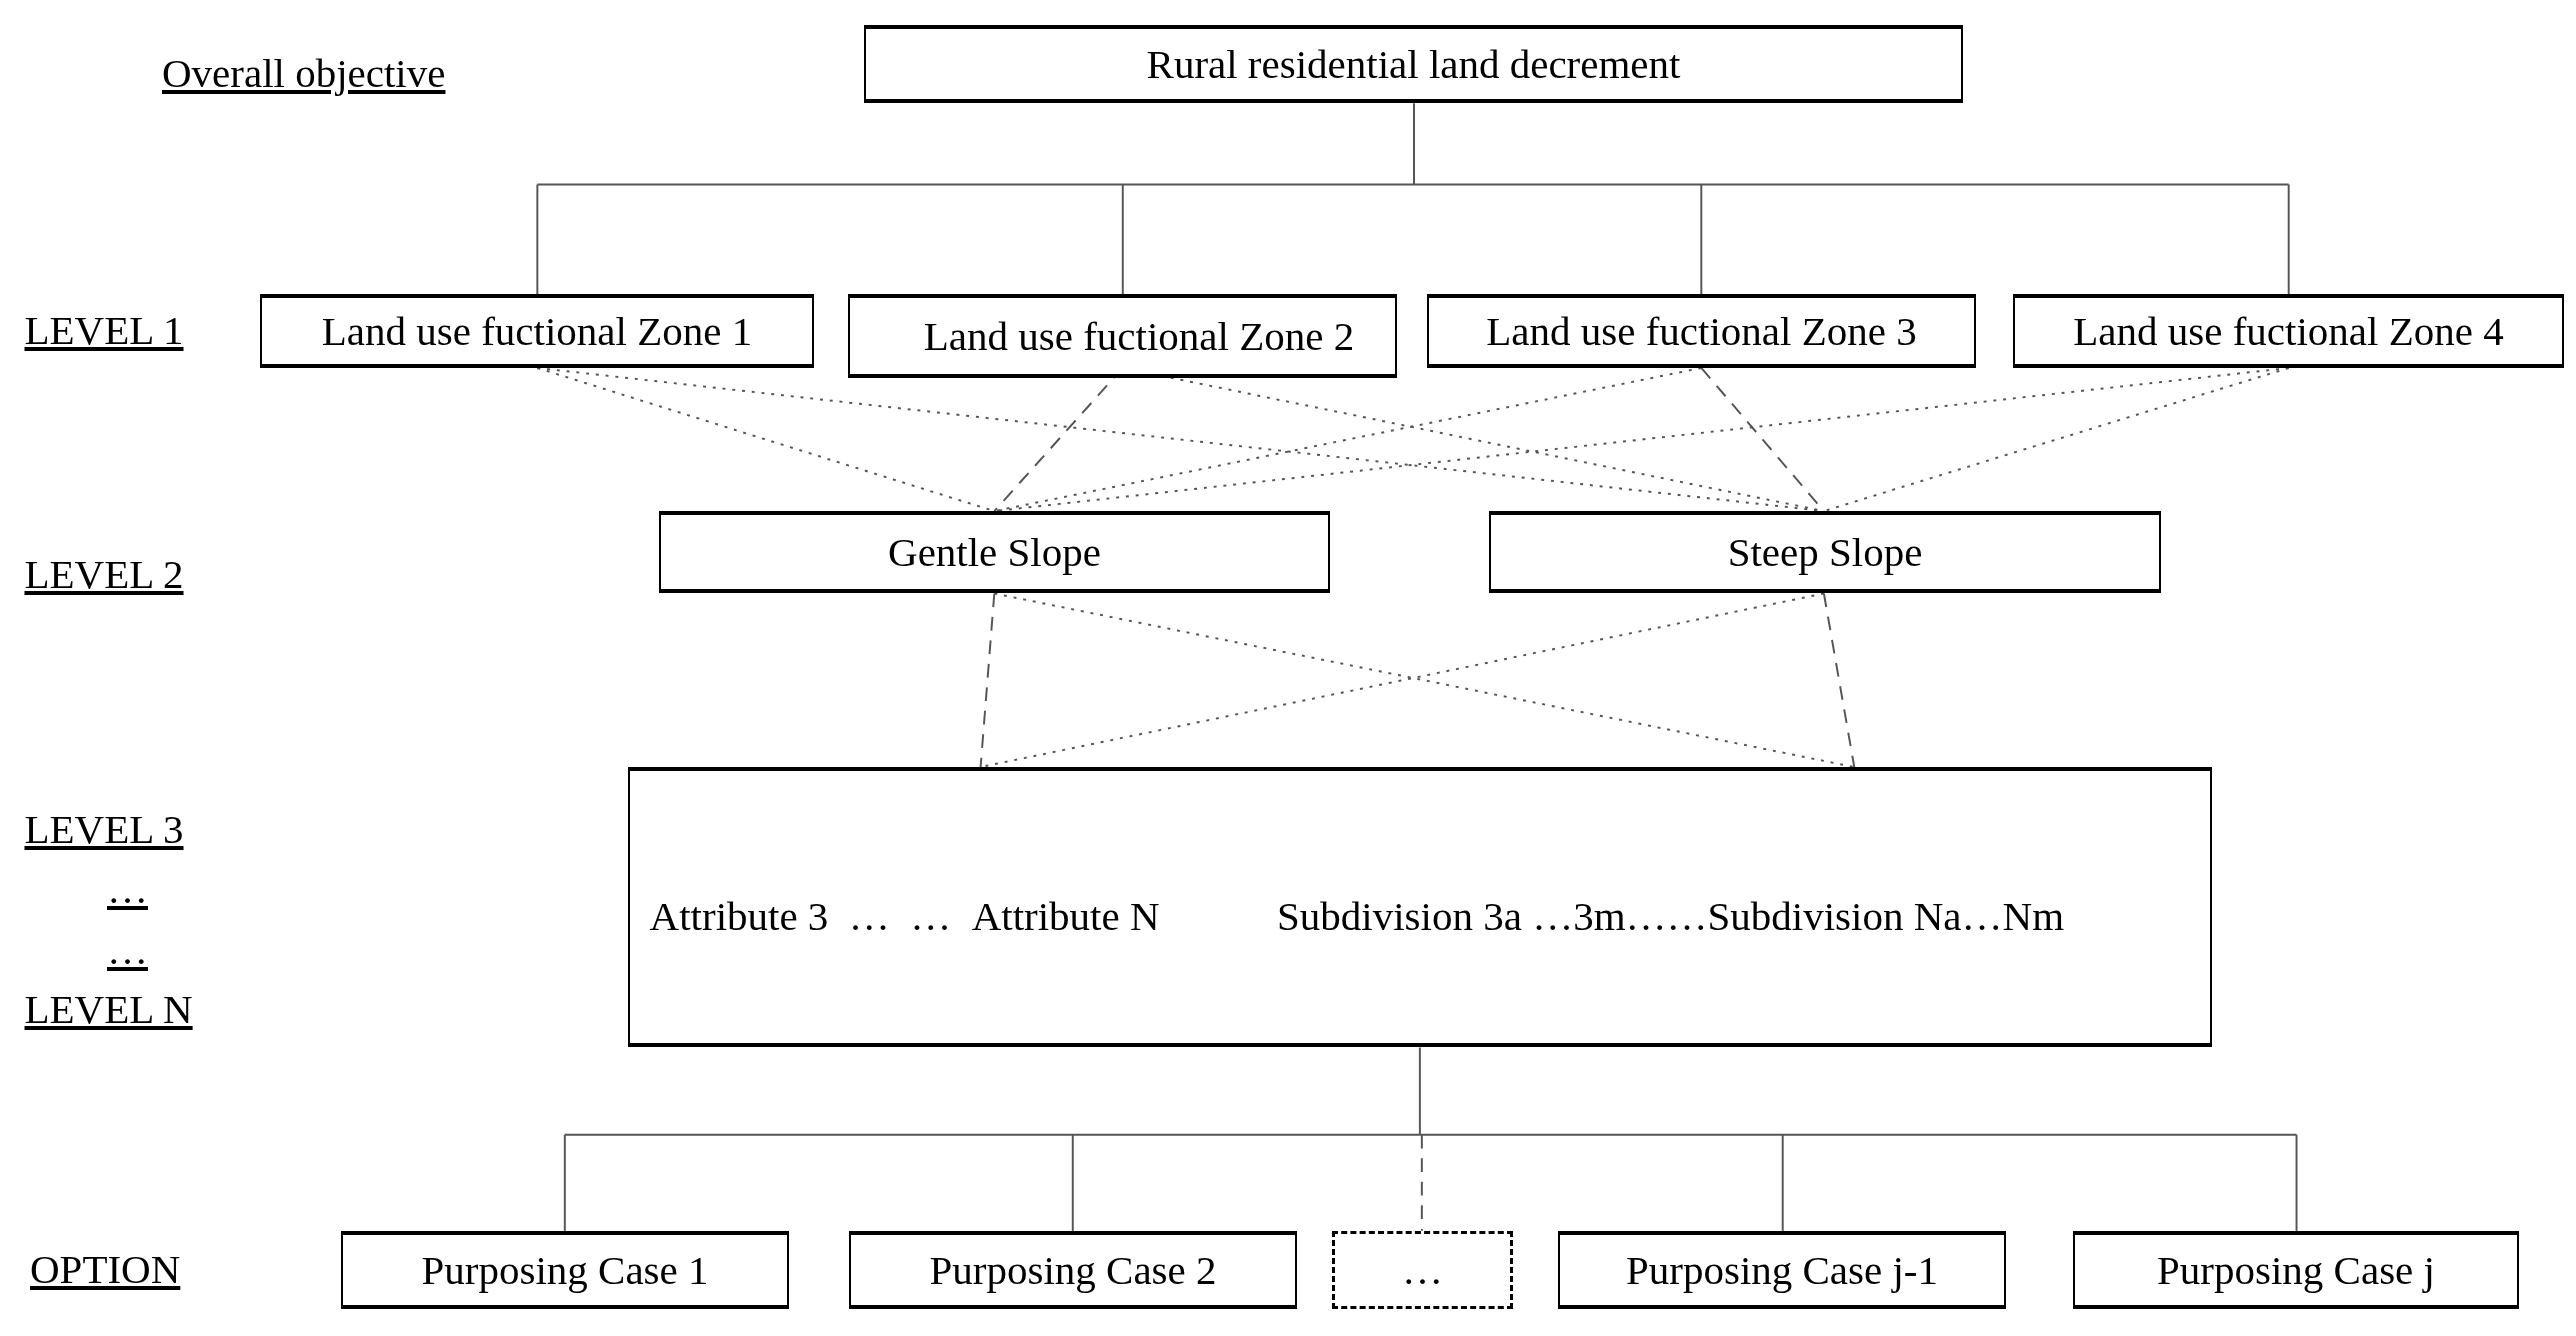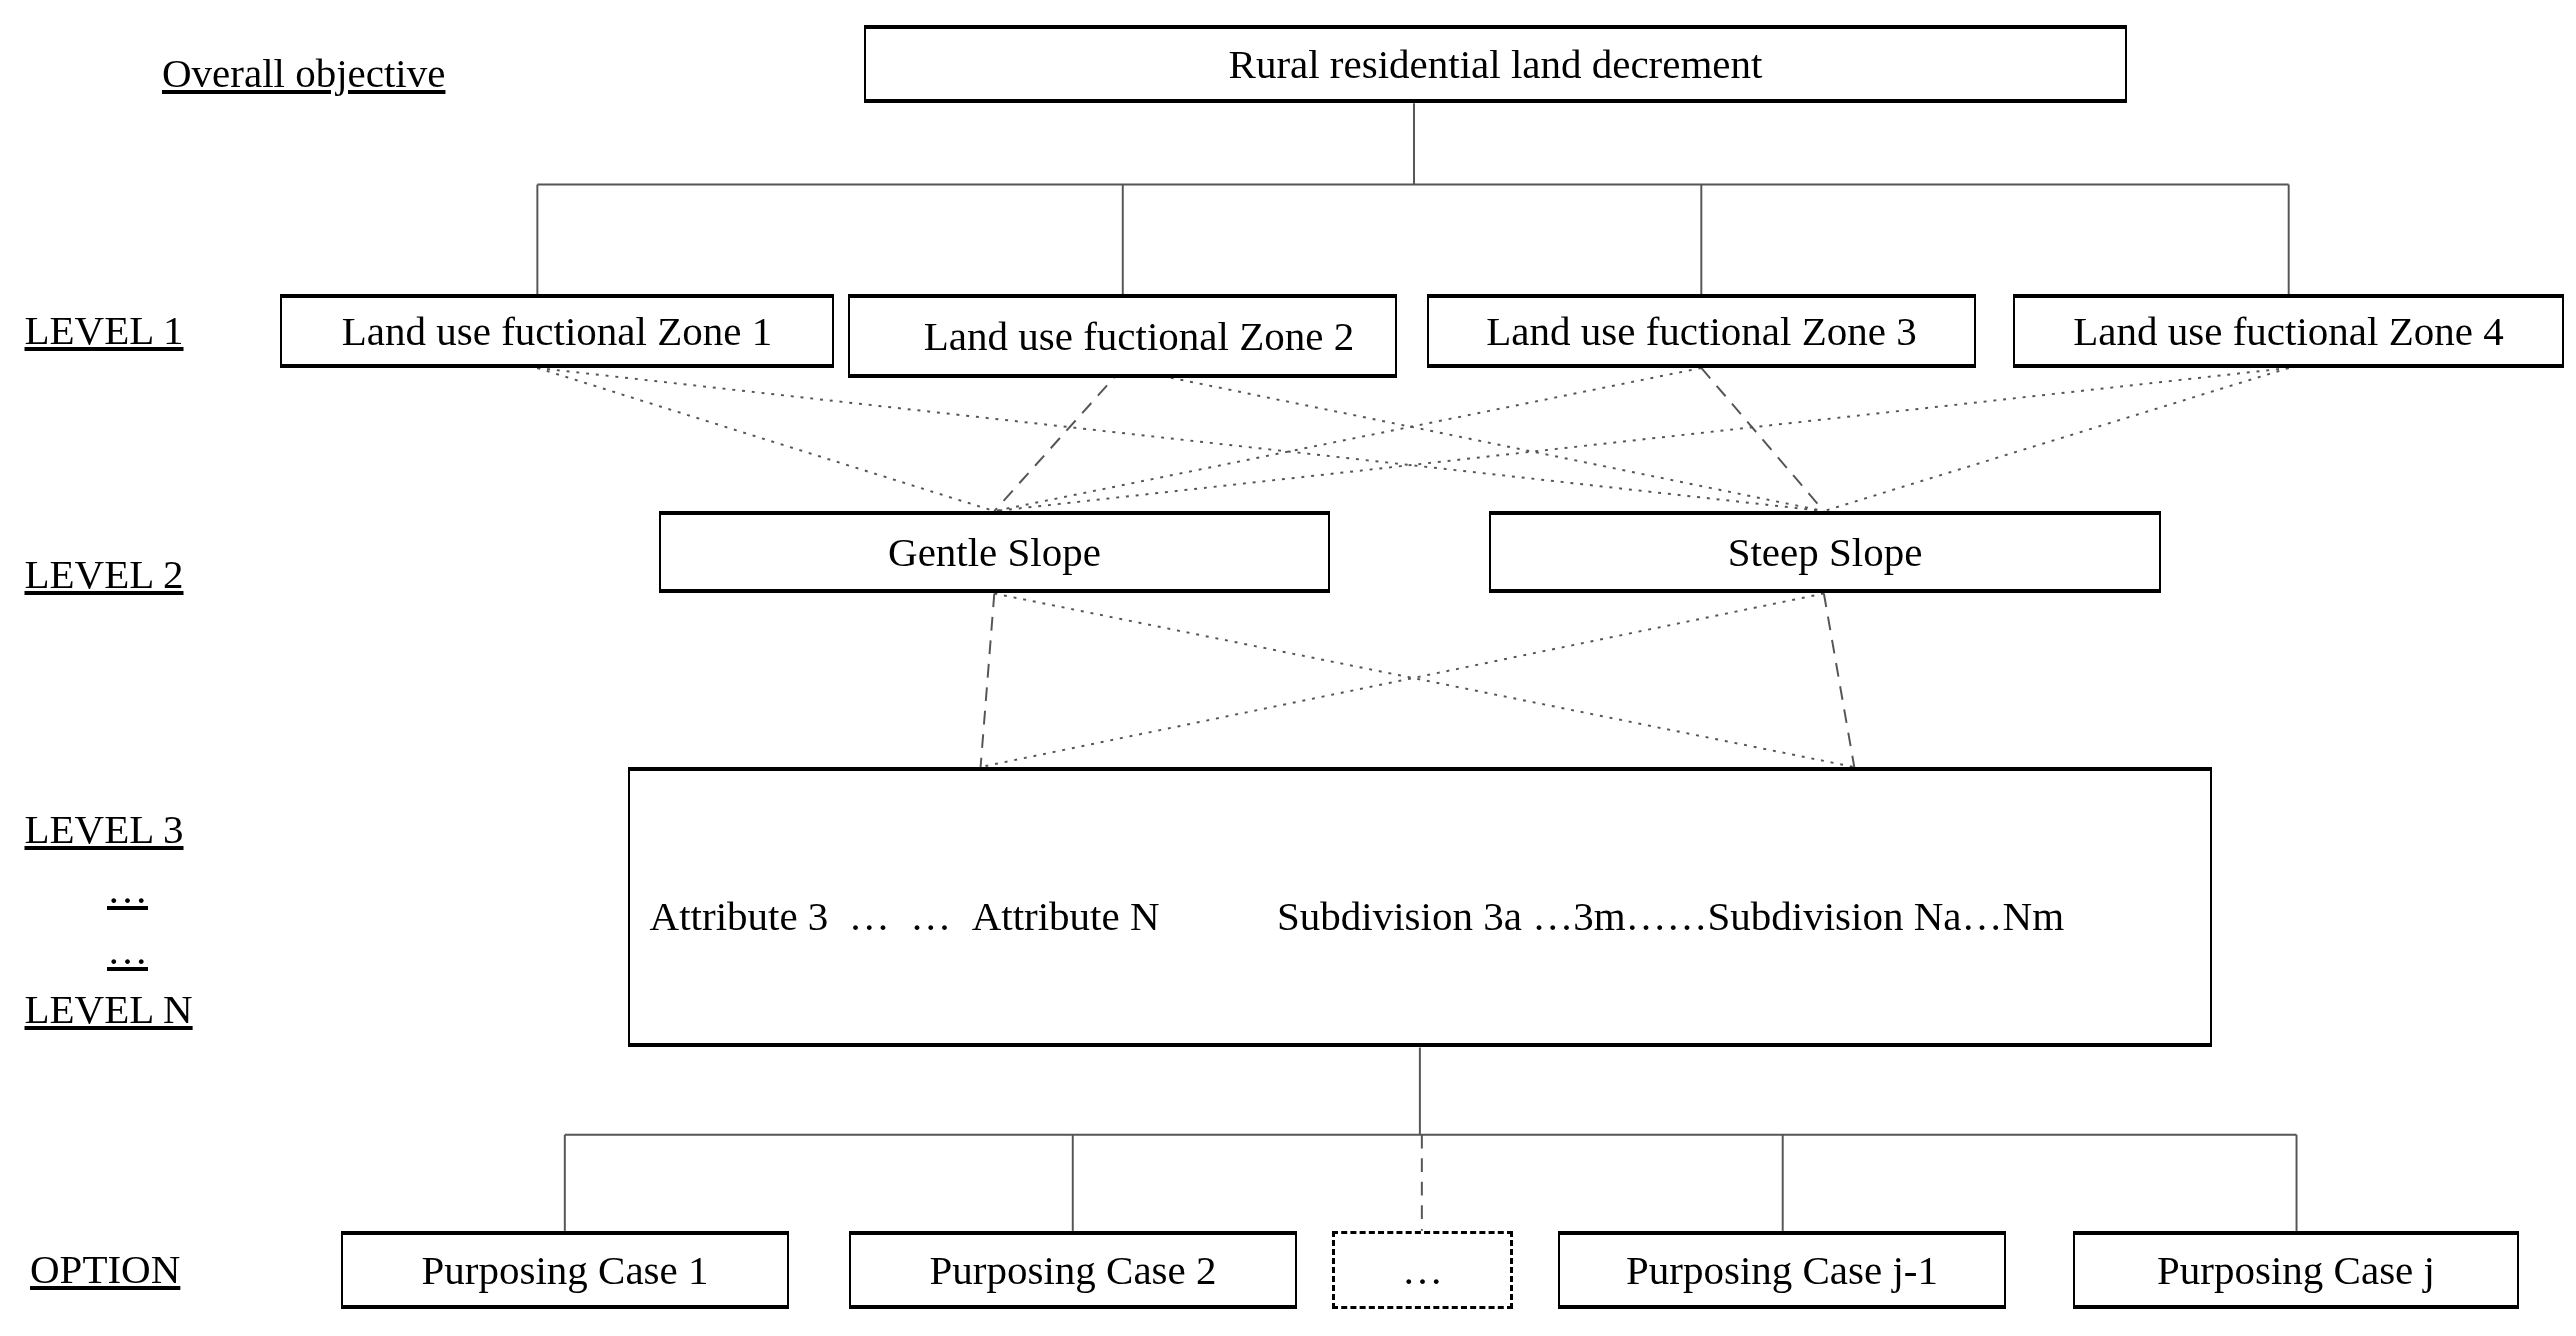--- a/index.html
+++ b/index.html
@@ -106,23 +106,23 @@
 
   <div class="rail" style="left:162px; top:50px;">Overall objective</div>
   <div class="rail" style="left:24.5px;  top:307px;">LEVEL 1</div>
   <div class="rail" style="left:24.5px;  top:551px;">LEVEL 2</div>
   <div class="rail" style="left:24.5px;  top:806px;">LEVEL 3</div>
   <div class="rail rail-dots" style="top:866px;">…</div>
   <div class="rail rail-dots" style="top:927px;">…</div>
   <div class="rail" style="left:24.5px;  top:986px;">LEVEL N</div>
   <div class="rail" style="left:30px;  top:1246px;">OPTION</div>
 
-  <div class="box" style="left:864px; top:24.5px; width:1263px; height:78px;">Rural residential land decrement</div>
+  <div class="box" style="left:864px; top:24.5px; width:1099px; height:78px;">Rural residential land decrement</div>
 
-  <div class="box" style="left:260px;  top:294px; width:554px; height:74px;margin-left:20px;">Land use fuctional Zone 1</div>
+  <div class="box" style="left:260px;  top:294px; width:554px; height:74px;">Land use fuctional Zone 1</div>
   <div class="box" style="left:848px;  top:294px; width:549px; height:84px;padding-left:33px;">Land use fuctional Zone 2</div>
   <div class="box" style="left:1427px; top:294px; width:549px; height:74px;">Land use fuctional Zone 3</div>
   <div class="box" style="left:2013px; top:294px; width:551px; height:74px;">Land use fuctional Zone 4</div>
 
   <div class="box" style="left:659px;  top:511px; width:671px; height:82px;">Gentle Slope</div>
   <div class="box" style="left:1489px; top:511px; width:672px; height:82px;">Steep Slope</div>
 
   <div class="box" id="level3-box" style="left:628px; top:767px; width:1584px; height:280px;">
     <div class="l3col" style="left:19.6px; width:510px;">
       <div class="l3row">Attribute 3</div>

